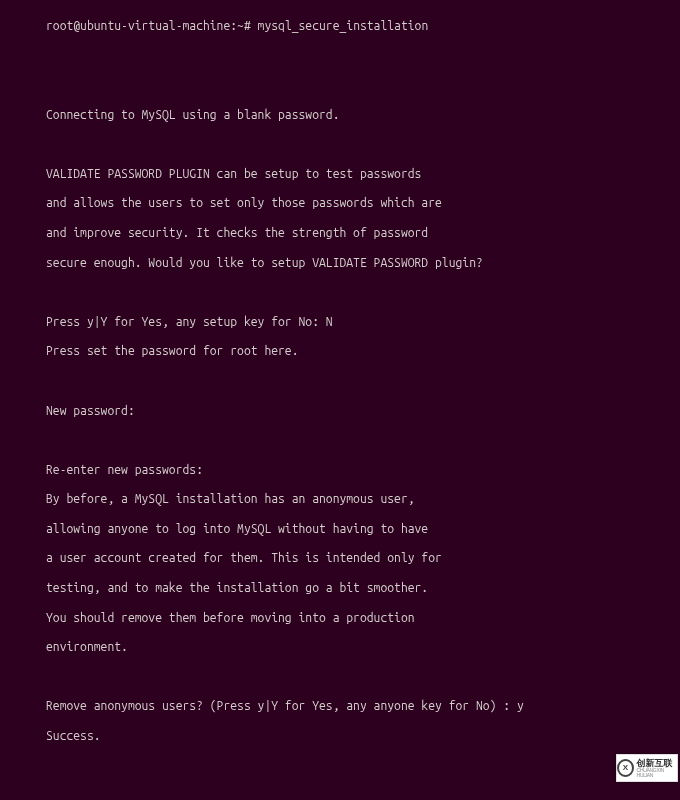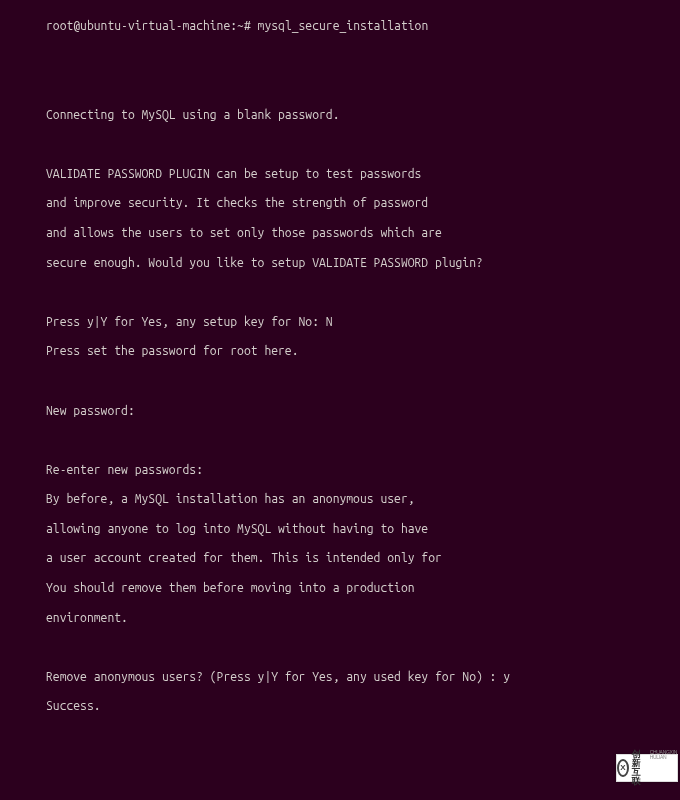--- a/index.html
+++ b/index.html
@@ -49,53 +49,54 @@
     border-radius: 50%;
     display: inline-flex;
     align-items: center;
     justify-content: center;
     font-size: 8px;
     font-weight: bold;
     color: #444;
   }
   .watermark .wm-text {
     display: flex;
-    flex-direction: row;
+    flex-direction: column;
     line-height: 1;
   }
   .watermark .wm-text .cn { font-size: 9px; font-weight: bold; color:#333;}
   .watermark .wm-text .py { font-size: 5px; color:#888; letter-spacing: -0.3px;}
 </style>
 </head>
 <body>
 
 <div class="term">
 <span class="line"><span class="prompt-user">root@ubuntu-virtual-machine</span><span class="prompt-sep">:~#</span> <span class="command">mysql_secure_installation</span></span>
 <span class="line">&nbsp;</span>
 <span class="line">&nbsp;</span>
 <span class="line">Connecting to MySQL using a blank password.</span>
 <span class="line">&nbsp;</span>
 <span class="line">VALIDATE PASSWORD PLUGIN can be setup to test passwords</span>
+<span class="line">and allows the users to set only those passwords which are</span>
 <span class="line">and improve security. It checks the strength of password</span>
-<span class="line">and allows the users to set only those passwords which are</span>
 <span class="line">secure enough. Would you like to setup VALIDATE PASSWORD plugin?</span>
 <span class="line">&nbsp;</span>
 <span class="line">Press y|Y for Yes, any setup key for No: N</span>
 <span class="line">Press set the password for root here.</span>
 <span class="line">&nbsp;</span>
 <span class="line">New password:</span>
 <span class="line">&nbsp;</span>
 <span class="line">Re-enter new passwords:</span>
 <span class="line">By before, a MySQL installation has an anonymous user,</span>
 <span class="line">allowing anyone to log into MySQL without having to have</span>
 <span class="line">a user account created for them. This is intended only for</span>
+<span class="line">testing, and to make the installation go a bit smoother.</span>
 <span class="line">You should remove them before moving into a production</span>
 <span class="line">environment.</span>
 <span class="line">&nbsp;</span>
-<span class="line">Remove anonymous users? (Press y|Y for Yes, any used key for No) : y</span>
+<span class="line">Remove anonymous users? (Press y|Y for Yes, any anyone key for No) : y</span>
 <span class="line">Success.</span>
 <span class="line">&nbsp;</span>
 
 
 
 
 
 
 
 

